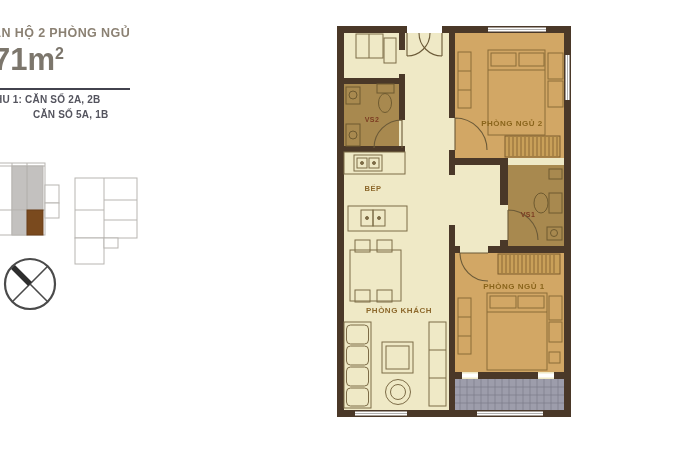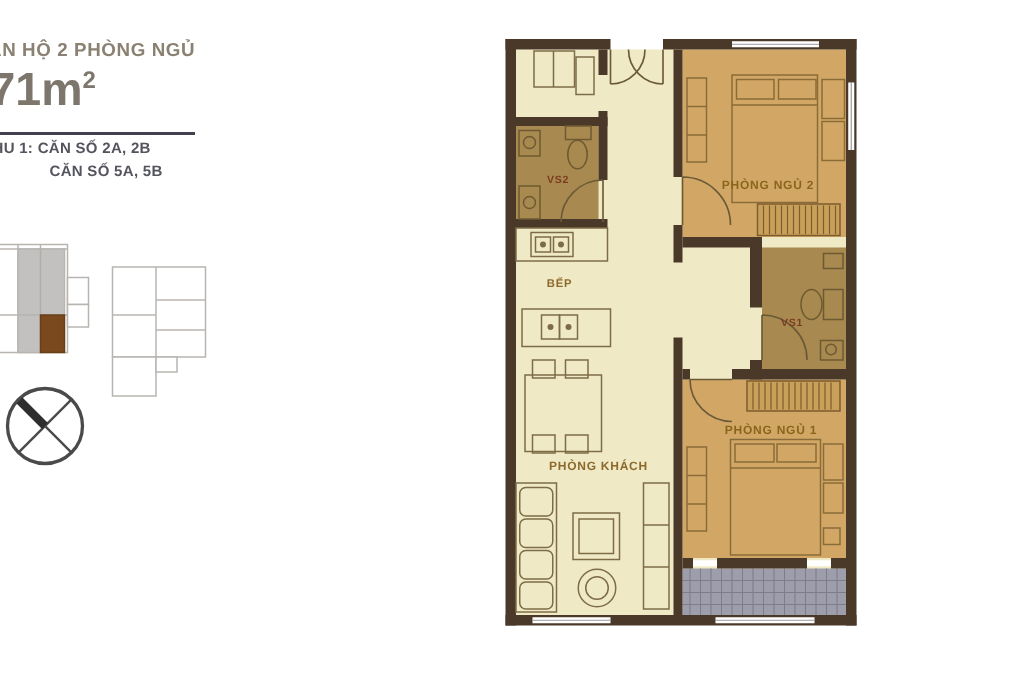--- a/index.html
+++ b/index.html
@@ -31,21 +31,21 @@
   }
   svg text{font-family:"Liberation Sans", sans-serif;font-weight:bold;}
 </style>
 </head>
 <body>
 
 <div class="abs apt-type">ĂN HỘ 2 PHÒNG NGỦ</div>
 <div class="abs area"><span>71m</span><sup>2</sup></div>
 <div class="abs divider"></div>
 <div class="abs unit-line1">HU 1: CĂN SỐ 2A, 2B</div>
-<div class="abs unit-line2">CĂN SỐ 5A, 5B</div>
+<div class="abs unit-line2">CĂN SỐ 5A, 1B</div>
 
 <svg class="abs" style="left:0;top:158px;" width="145" height="112" viewBox="0 158 145 112">
   <g stroke="#b8b5b1" stroke-width="1" fill="#ffffff">
 
     <rect x="-12" y="163" width="57" height="72"></rect>
     <line x1="-12" y1="166" x2="45" y2="166"></line>
     <line x1="-12" y1="210" x2="45" y2="210"></line>
     <line x1="12" y1="163" x2="12" y2="235"></line>
     <line x1="27" y1="163" x2="27" y2="235"></line>
     <rect x="45" y="185" width="14" height="18"></rect>

